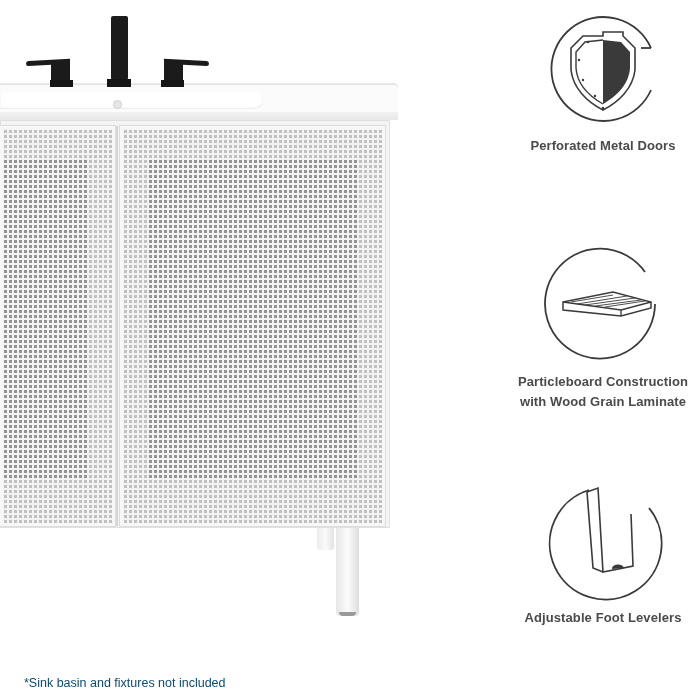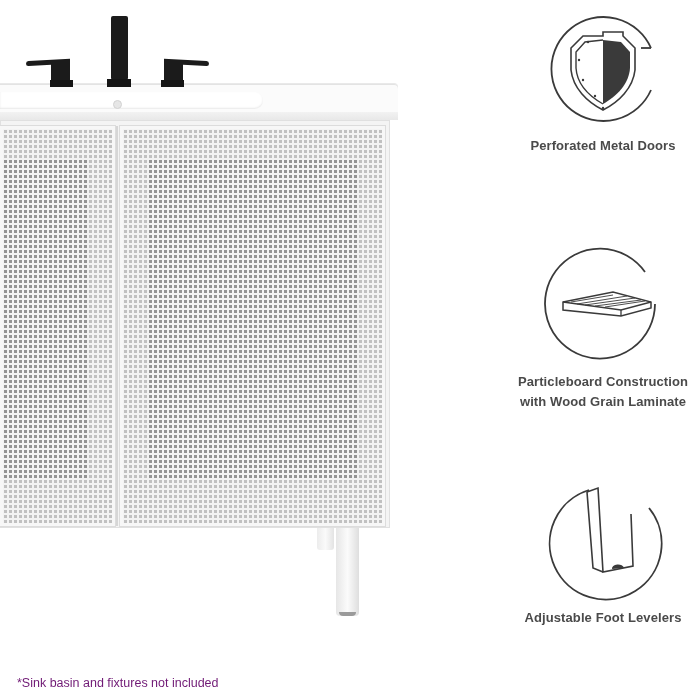--- a/index.html
+++ b/index.html
@@ -35,21 +35,21 @@
     
     .leg-back { left:317px; top:528px; width:17px; height:22px; background:linear-gradient(90deg,#ececec,#fafafa,#e3e3e3); border-radius:0 0 3px 3px; }
     .leg-front { left:336px; top:528px; width:23px; height:88px; background:linear-gradient(90deg,#e6e6e6,#fbfbfb,#dedede); border-radius:0 0 4px 4px; }
     .foot-cap { left:339px; top:612px; width:17px; height:4px; background:#9a9a9a; border-radius:0 0 4px 4px; }
 
     
     .feature { width:200px; text-align:center; }
     .feature svg { display:block; margin:0 auto; }
     .feature-label { font-size:13px; font-weight:bold; color:#4a4a4a; line-height:20px; letter-spacing:0.1px; }
 
-    .footnote { left:17px; top:676px; font-size:12.5px; color:#701a75; }
+    .footnote { left:24px; top:676px; font-size:12.5px; color:#0c4a6e; }
   </style>
 </head>
 <body>
 
 <div class="abs" style="left:0;top:0;width:400px;height:640px;">
   <div class="abs countertop"></div>
   <div class="abs countertop-edge"></div>
   <div class="abs basin"></div>
   <div class="abs drain"></div>
 

